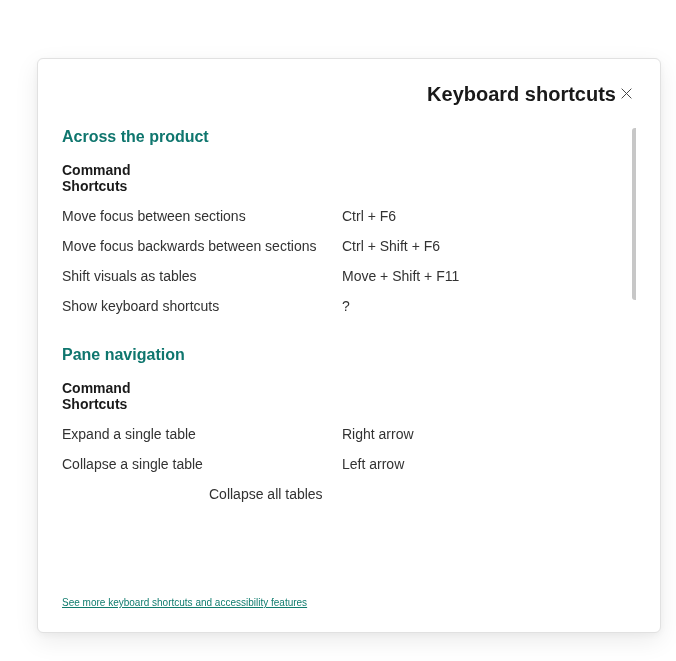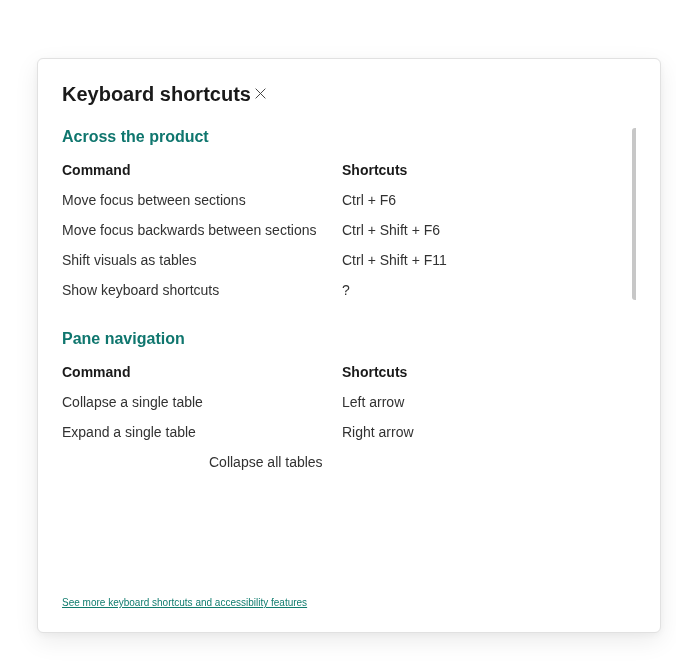--- a/index.html
+++ b/index.html
@@ -23,21 +23,21 @@
       background: #fff;
       border: 1px solid #e1e1e1;
       border-radius: 6px;
       box-shadow: 0 8px 24px rgba(0,0,0,0.08), 0 2px 6px rgba(0,0,0,0.04);
       padding: 24px 24px 24px 24px;
       display: flex;
       flex-direction: column;
     }
     .dialog-header {
       display: flex;
-      justify-content: flex-start;
+      justify-content: flex-end;
       align-items: flex-start;
       margin-bottom: 22px;
     }
     .dialog-title {
       font-size: 20px;
       font-weight: 600;
       color: #1a1a1a;
     }
     .close-btn {
       cursor: pointer;
@@ -69,20 +69,21 @@
       font-weight: 700;
       color: #0f766e;
       margin-bottom: 16px;
     }
     .shortcut-table {
       width: 100%;
     }
     .header-row {
       display: flex;
       margin-bottom: 14px;
+      flex-direction: column;
     }
     .shortcut-row {
       display: flex;
       margin-bottom: 14px;
       justify-content: center;
     }
     .col-command {
       width: 280px;
       flex-shrink: 0;
     }
@@ -142,43 +143,43 @@
           <div class="shortcut-row">
             <div class="col-command cell">Move focus between sections</div>
             <div class="col-shortcut cell">Ctrl + F6</div>
           </div>
           <div class="shortcut-row">
             <div class="col-command cell">Move focus backwards between sections</div>
             <div class="col-shortcut cell">Ctrl + Shift + F6</div>
           </div>
           <div class="shortcut-row">
             <div class="col-command cell">Shift visuals as tables</div>
-            <div class="col-shortcut cell">Ctrl + Shift + F11</div>
+            <div class="col-shortcut cell">Move + Shift + F11</div>
           </div>
           <div class="shortcut-row">
             <div class="col-command cell">Show keyboard shortcuts</div>
             <div class="col-shortcut cell">?</div>
           </div>
         </div>
       </div>
 
       <div class="section">
         <div class="section-title">Pane navigation</div>
         <div class="shortcut-table">
           <div class="header-row">
             <div class="col-command header-cell">Command</div>
             <div class="col-shortcut header-cell">Shortcuts</div>
           </div>
           <div class="shortcut-row">
+            <div class="col-command cell">Expand a single table</div>
+            <div class="col-shortcut cell">Right arrow</div>
+          </div>
+          <div class="shortcut-row">
             <div class="col-command cell">Collapse a single table</div>
             <div class="col-shortcut cell">Left arrow</div>
-          </div>
-          <div class="shortcut-row">
-            <div class="col-command cell">Expand a single table</div>
-            <div class="col-shortcut cell">Right arrow</div>
           </div>
           <div class="shortcut-row">
             <div class="col-command cell">Collapse all tables</div>
           </div>
         </div>
       </div>
 
     </div>
     <div class="scrollbar-track"></div>
   </div>

